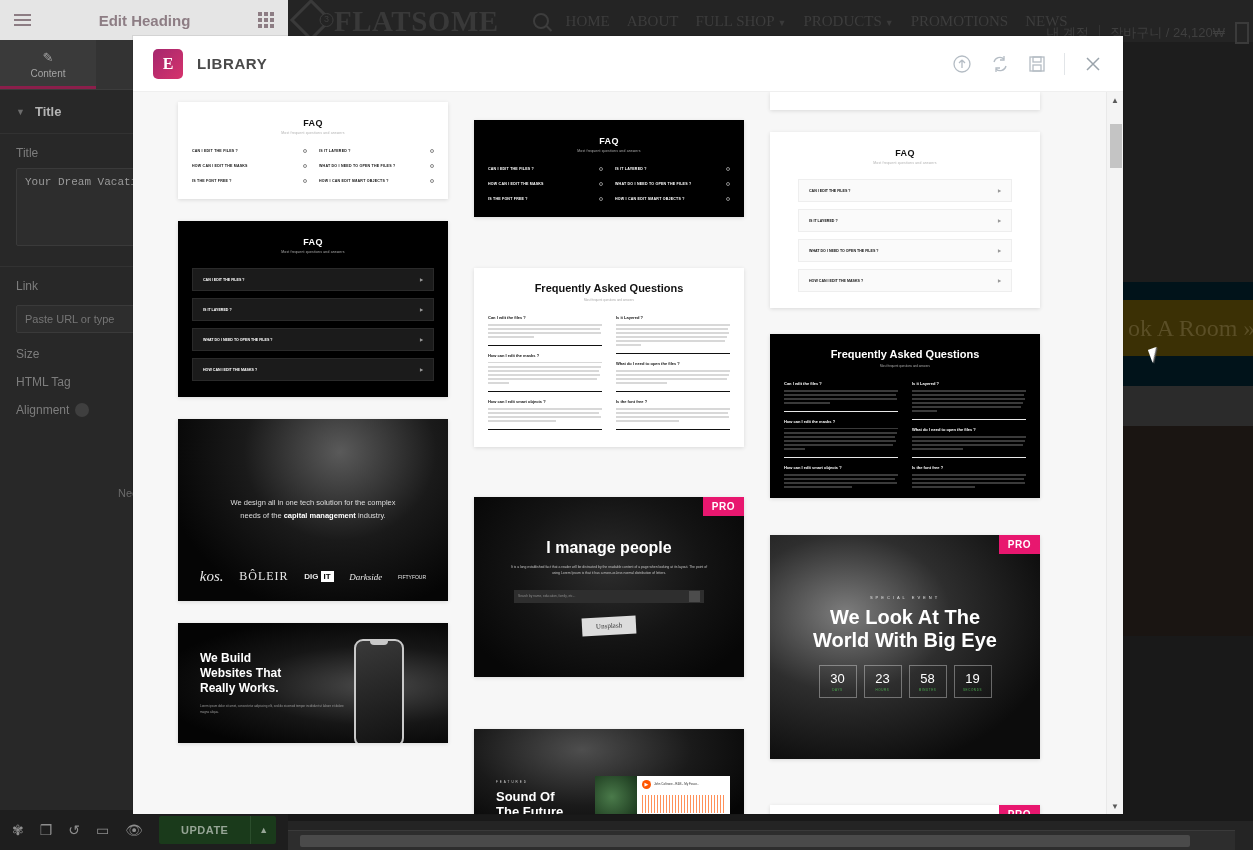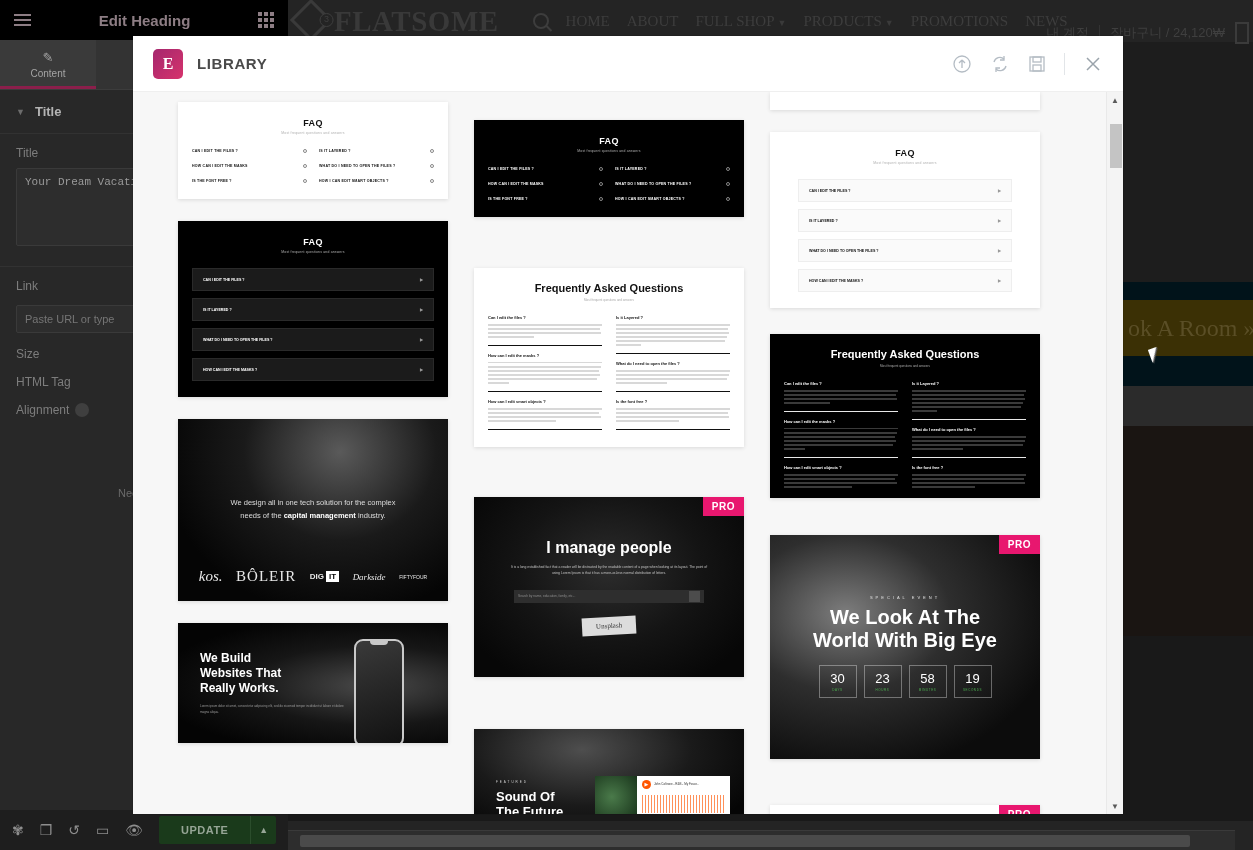--- a/index.html
+++ b/index.html
@@ -75,21 +75,21 @@
   }
   .hscroll-thumb { position: absolute; left: 12px; top: 4px; width: 890px;
     height: 12px; background: #4a4a4a; border-radius: 2px; }
   .hscroll-left { position: absolute; left: 284px; bottom: 0; width: 16px;
     height: 20px; background: #333; color: #aaa; font-size: 9px;
     text-align: center; line-height: 20px; }
 
   
   .panel { position: absolute; left: 0; top: 0; width: 288px; height: 850px;
     background: #282828; z-index: 20; }
-  .panel-top { height: 40px; background: #000000; display: flex;
+  .panel-top { height: 40px; background: #e5e5e5; display: flex;
     align-items: center; justify-content: space-between; padding: 0 14px; }
   .panel-title { color: #8d7d84; font-size: 15px; font-weight: bold; }
   .ham { display: flex; flex-direction: column; gap: 3px; }
   .ham i { display: block; width: 17px; height: 2px; background: #8d7d84; }
   .grid-dots { display: grid; grid-template-columns: repeat(3, 4px);
     grid-gap: 2px; }
   .grid-dots i { width: 4px; height: 4px; background: #8d7d84; display: block; }
   .panel-tabs { height: 50px; display: flex; background: #333333;
     border-bottom: 1px solid #3c3c3c; }
   .ptab { flex: 1; display: flex; flex-direction: column; align-items: center;
@@ -258,21 +258,21 @@
   .ph-inner { position: absolute; inset: 0; display: flex;
     flex-direction: column; align-items: center; justify-content: center;
     color: #fff; text-align: center; padding: 0 20px; }
   .cap-line { font-size: 7.5px; color: #dcdcdc; line-height: 1.7; }
   .cap-line b { color: #fff; }
   .logo-row { position: absolute; bottom: 16px; left: 0; right: 0;
     display: flex; align-items: center; justify-content: space-around;
     padding: 0 14px; color: #e8e8e8; }
   .lg1 { font-family: "Liberation Serif", serif; font-style: italic;
     font-size: 15px; }
-  .lg2 { font-family: "Liberation Serif", serif; font-size: 15px;
+  .lg2 { font-family: "Liberation Serif", serif; font-size: 12px;
     letter-spacing: 1px; }
   .lg3 { display: flex; align-items: center; gap: 2px; font-size: 8px;
     font-weight: bold; }
   .lg3 span.boxed { background: #fff; color: #000; padding: 1px 3px; }
   .lg4 { font-family: "Liberation Serif", serif; font-style: italic;
     font-size: 9px; }
   .lg5 { font-size: 5px; text-align: center; }
   .manage-title { font-size: 16px; font-weight: bold; color: #fff; }
   .manage-sub { font-size: 3.4px; color: #c2c2c2; margin-top: 7px;
     line-height: 1.8; max-width: 200px; }

